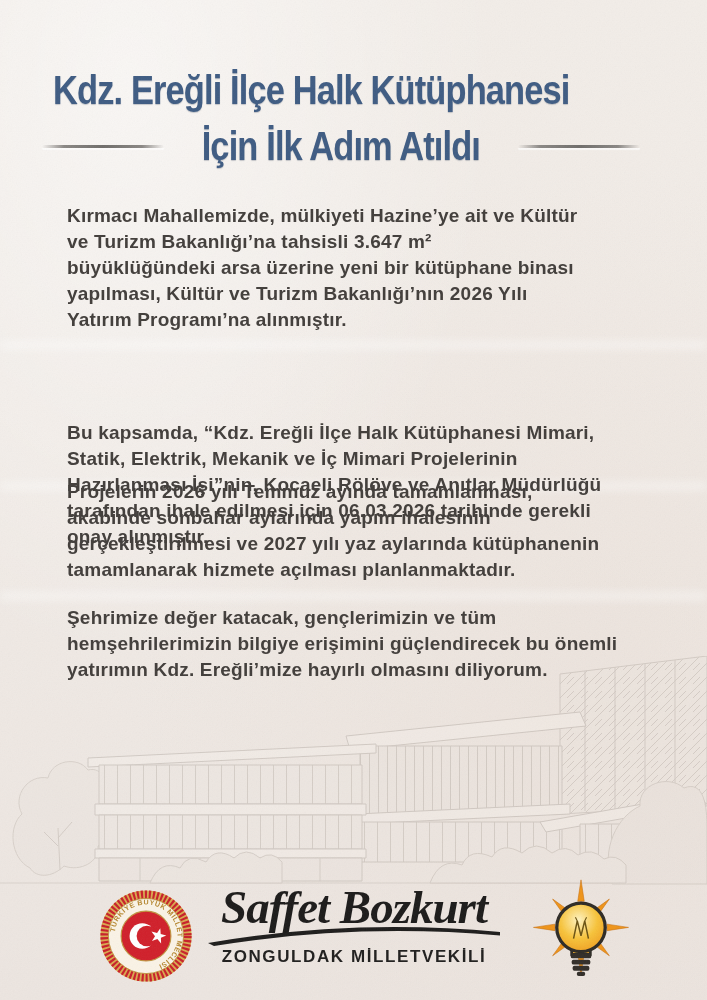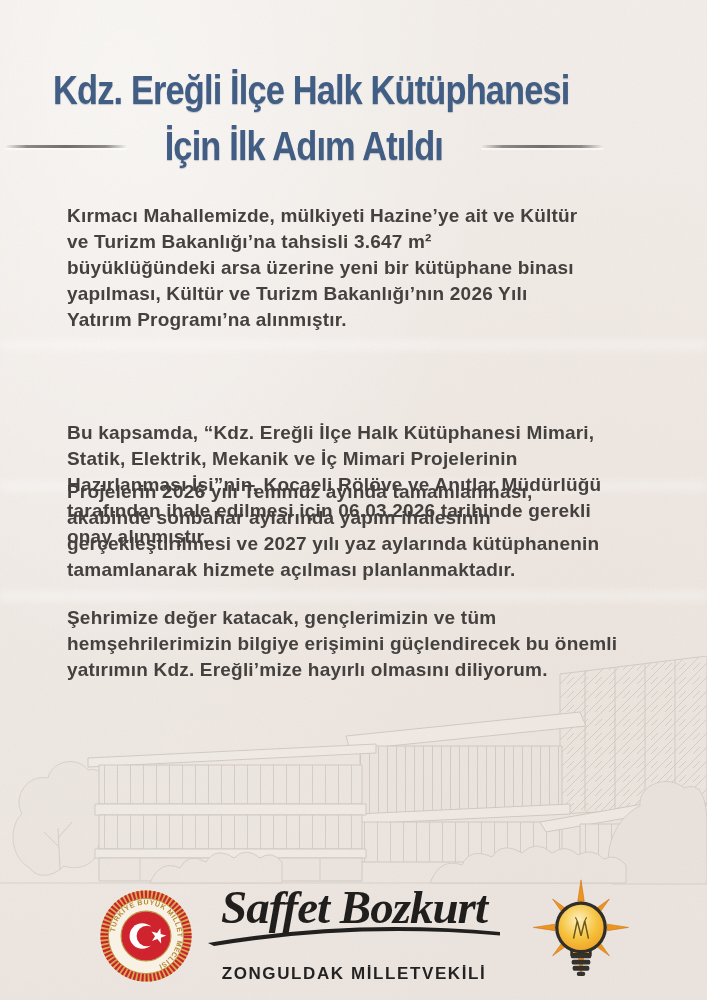--- a/index.html
+++ b/index.html
@@ -13,21 +13,21 @@
   }
   .texture{position:absolute; inset:0; z-index:6; pointer-events:none;}
   .crease{position:absolute; left:0; width:707px; height:8px; background:rgba(255,255,255,.45); filter:blur(4px); z-index:1;}
 
   .title1{position:absolute; top:66px; left:11px; width:707px; text-align:left; z-index:3;}
   .title1 .t, .title2 .t{
     display:inline-block; transform:scaleX(.86); transform-origin:center;
     font-weight:700; font-size:40px; line-height:48px; letter-spacing:-1px;
     color:#3e5b82; text-shadow:0 1px 1px rgba(40,55,80,.25); white-space:nowrap;
   }
-  .title2row{position:absolute; top:122px; left:0; width:608px; display:flex; align-items:center; justify-content:center; gap:15px; z-index:3;}
+  .title2row{position:absolute; top:122px; left:0; width:608px; display:flex; align-items:center; justify-content:center; gap:15px; z-index:3;padding-left:37px;}
   .rule{width:122px; height:3px; border-radius:2px;
     background:linear-gradient(90deg, rgba(120,118,115,0) 0%, #8a8784 18%, #6f6d6a 50%, #8a8784 82%, rgba(120,118,115,0) 100%);
     box-shadow:0 2px 1px rgba(255,255,255,.7);}
 
   .para{
     position:absolute; left:67px; width:604px; z-index:3;
     font-weight:700; font-size:19px; line-height:26px; letter-spacing:.2px;
     color:#413d3a; white-space:pre-line;
   }
   .p1{top:203px;} .p2{top:376px;margin-top:44px;} .p3{top:479px;} .p4{top:605px;}
@@ -35,21 +35,21 @@
   .building{position:absolute; left:0; top:656px; z-index:2; opacity:.55;}
 
   .footer{position:absolute; left:0; top:876px; width:707px; height:124px; z-index:4;}
   .emblem{position:absolute; left:99px; top:13px; width:94px; height:94px;}
   .namecol{position:absolute; left:158px; top:6px; width:392px; text-align:center;}
   .bigname{
     font-family:"Liberation Serif", serif; font-style:italic; font-weight:700;
     font-size:47px; line-height:50px; color:#1b1a19; letter-spacing:-1px; white-space:nowrap;text-align:center;
   }
   .swoosh{display:block; margin:-6px auto 0 auto;}
-  .role{margin-top:18px; font-weight:700; font-size:17px; letter-spacing:1.6px; color:#1f1e1d; white-space:nowrap;}
+  .role{margin-top:1px; font-weight:700; font-size:17px; letter-spacing:1.6px; color:#1f1e1d; white-space:nowrap;}
   .bulb{position:absolute; left:528px; top:2px; width:106px; height:110px;}
 </style>
 </head>
 <body>
 
 <div class="poster">
 
   <svg class="building" width="707" height="234" viewBox="0 0 707 234">
     <defs>
       <pattern id="vlines" width="13" height="12" patternUnits="userSpaceOnUse">

